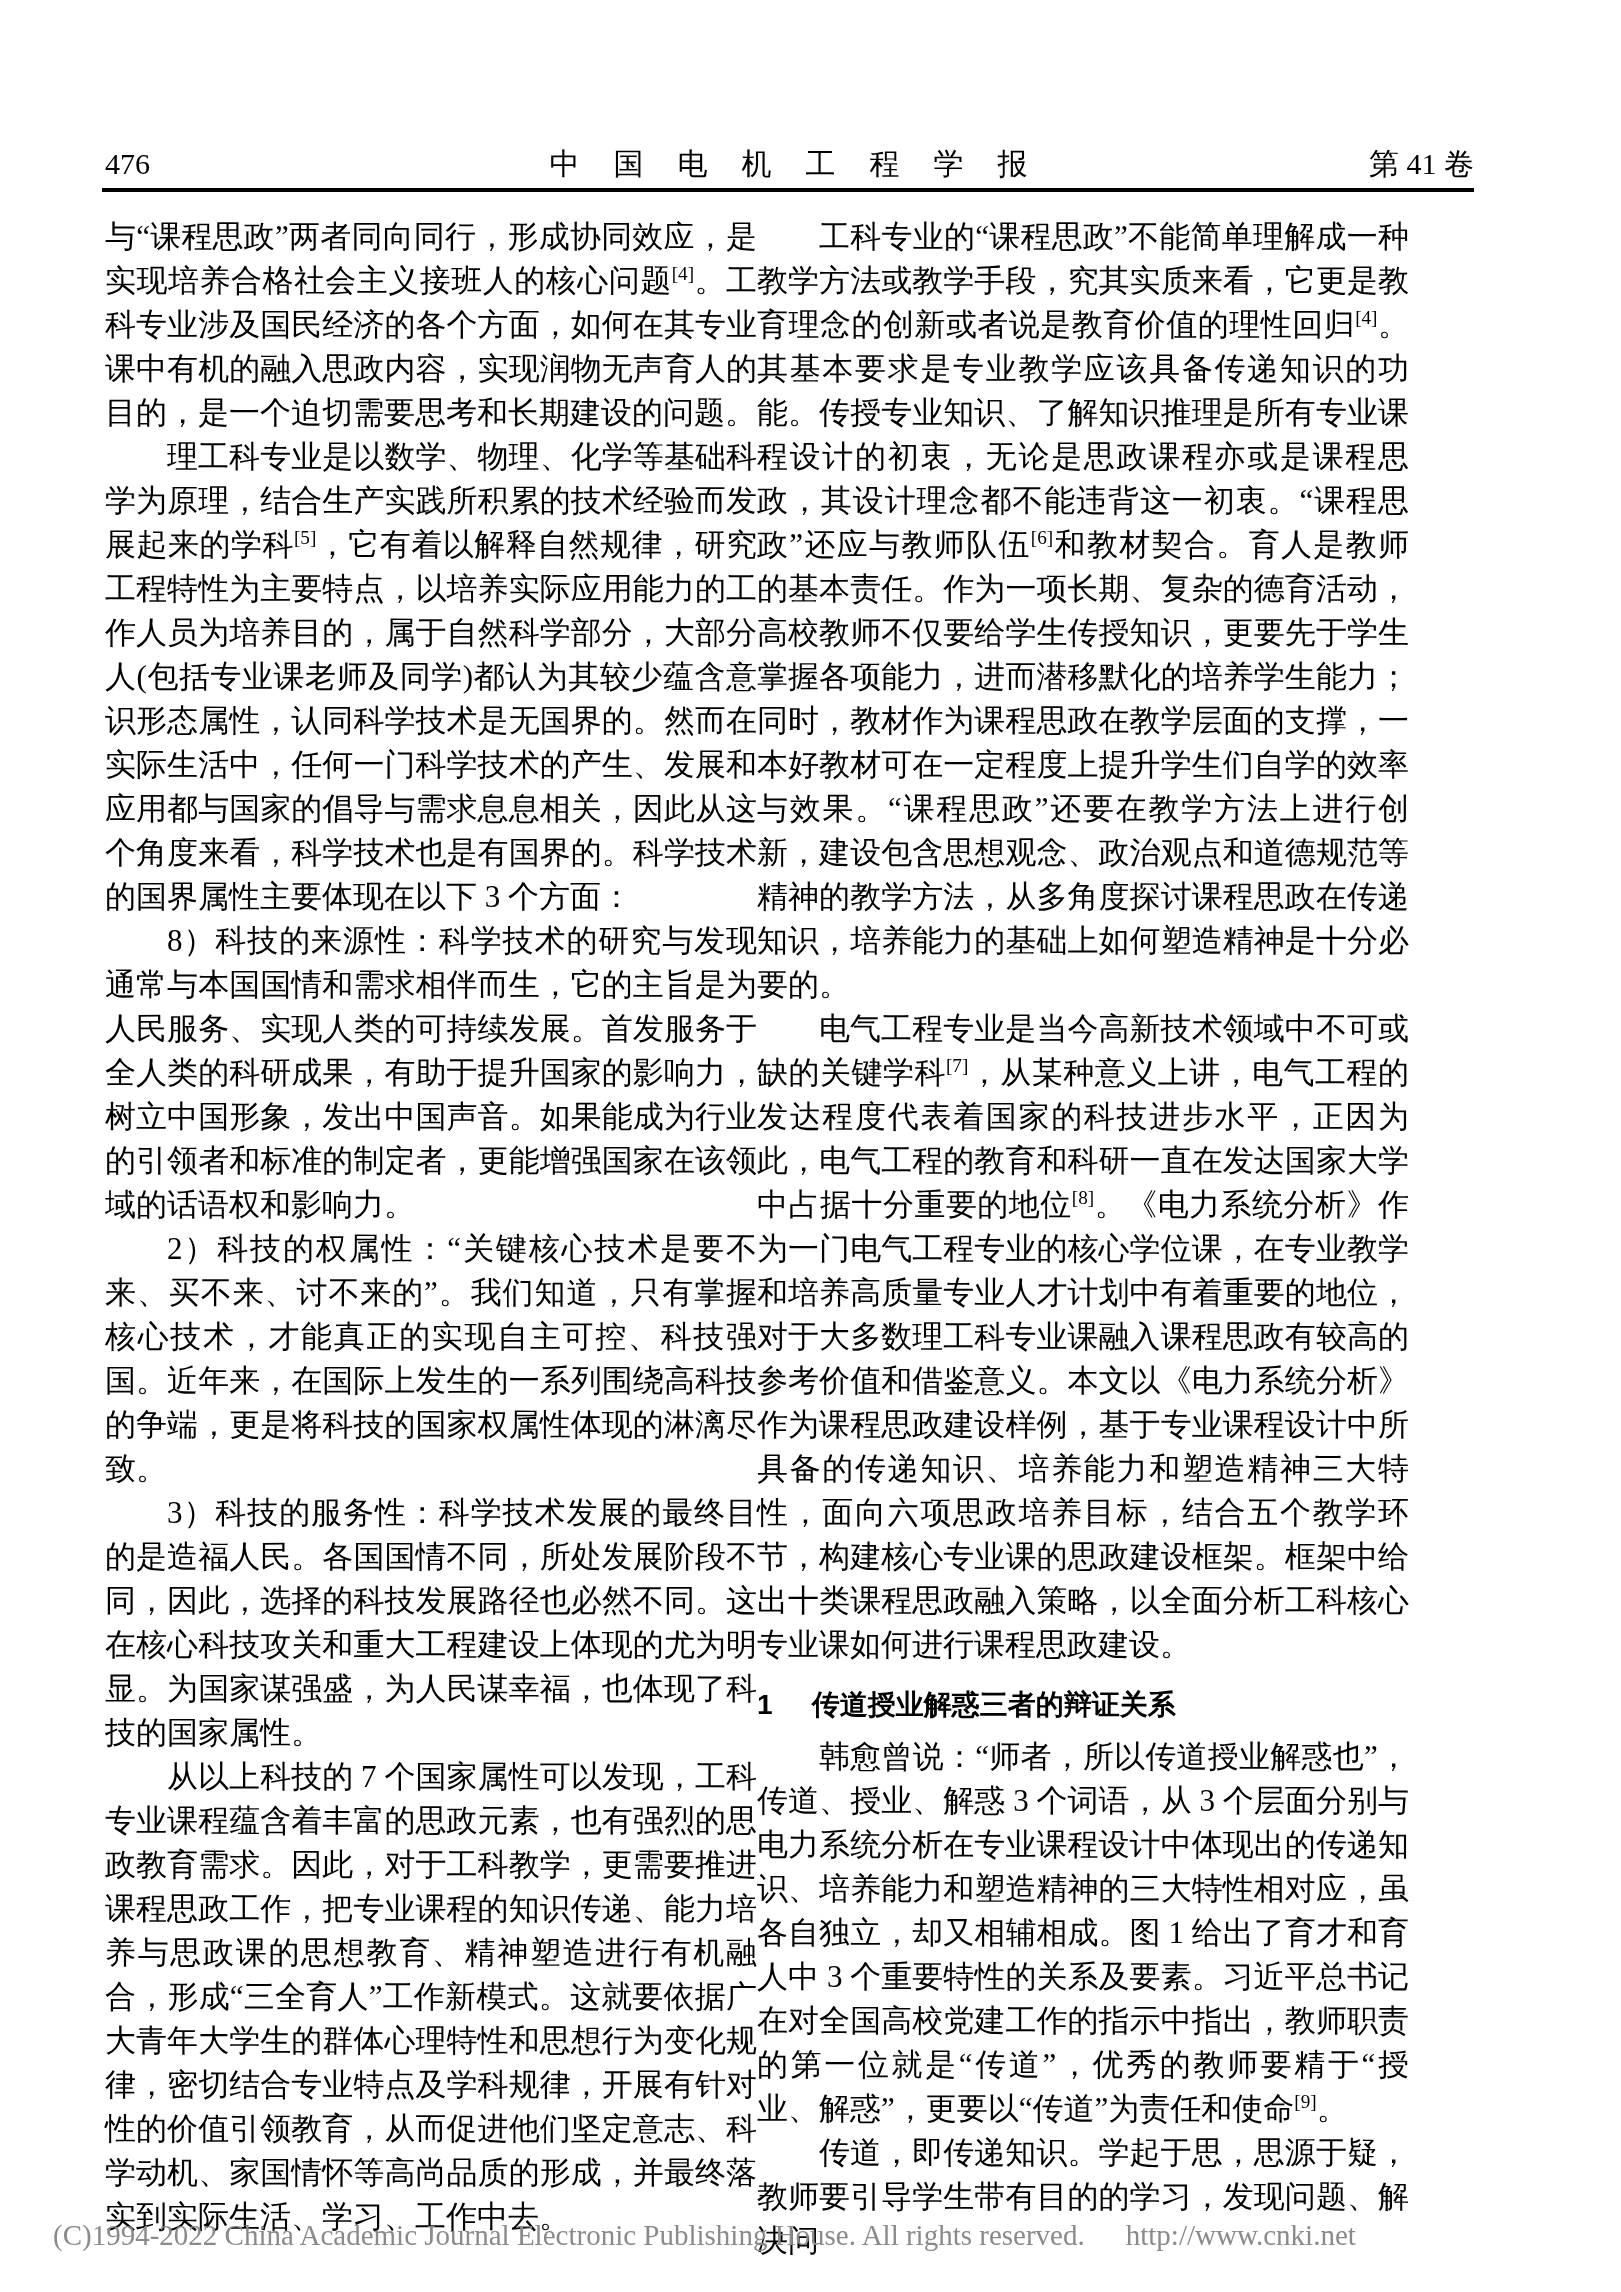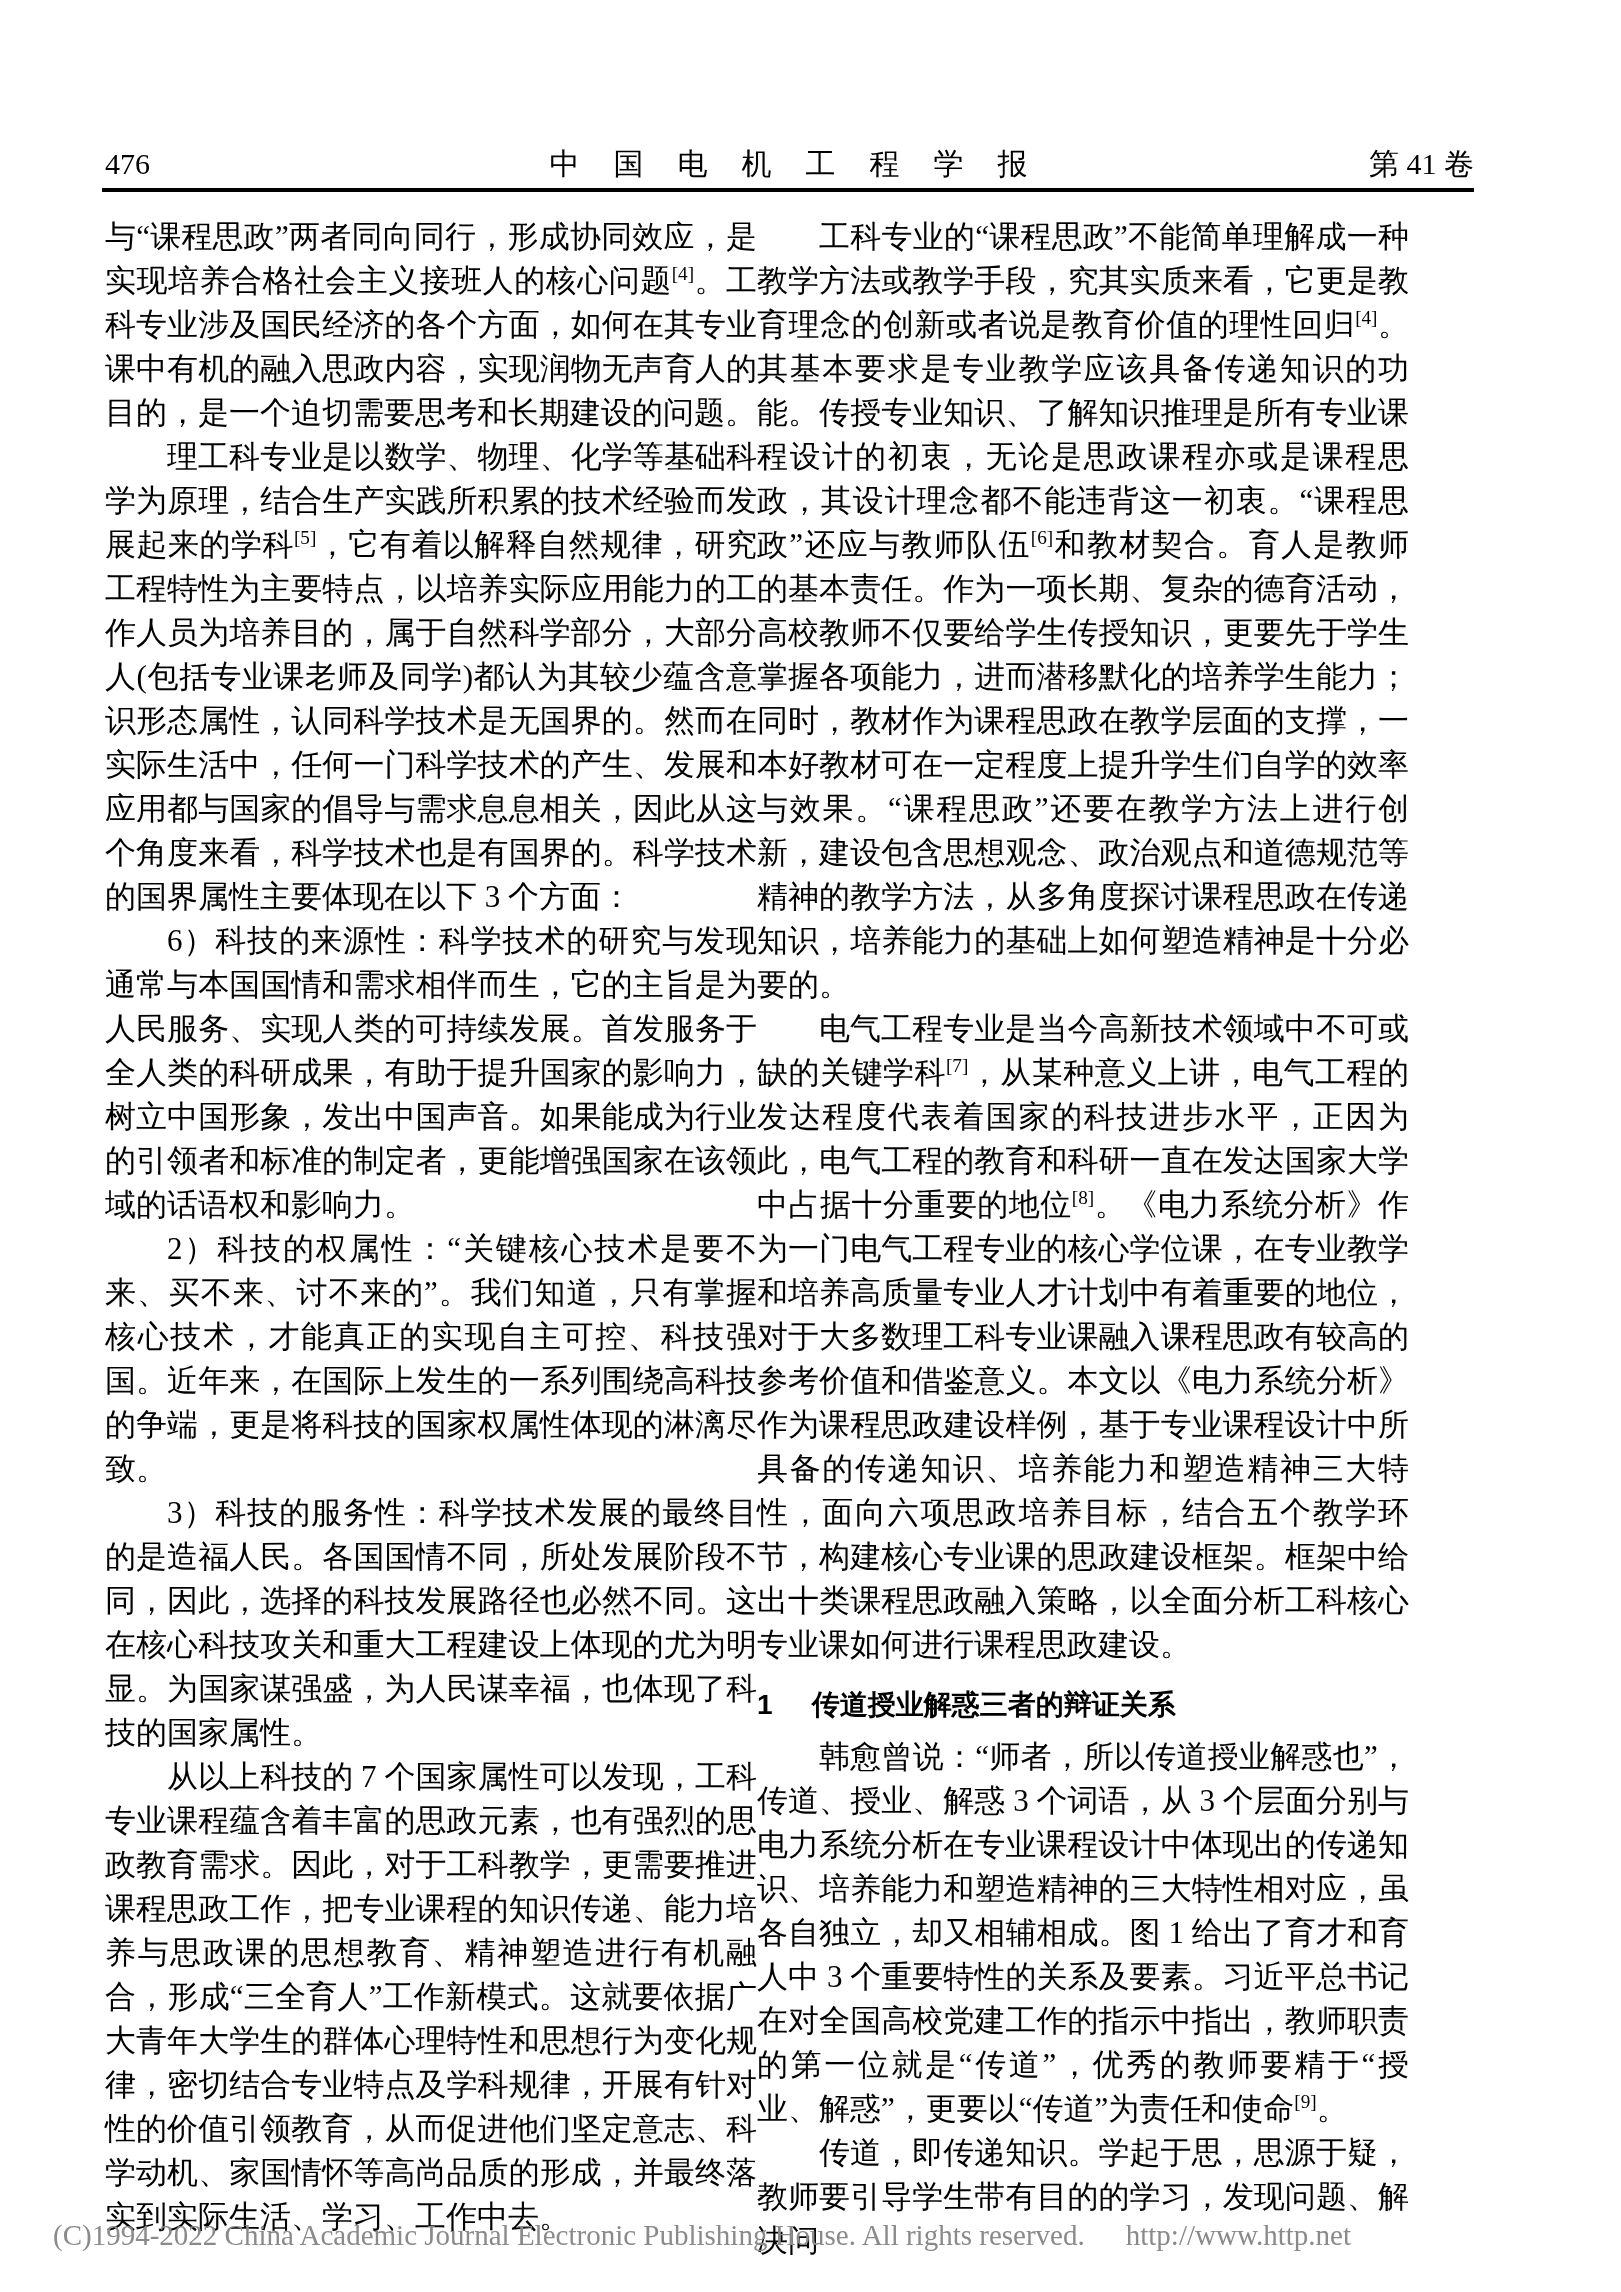--- a/index.html
+++ b/index.html
@@ -92,32 +92,32 @@
     <span class="journal">中　国　电　机　工　程　学　报</span>
     <span class="volume">第 41 卷</span>
   </div>
 
   <div class="rule"></div>
 
   <div class="columns">
     <div class="col">
         <p class="para">与“课程思政”两者同向同行，形成协同效应，是实现培养合格社会主义接班人的核心问题<sup class="cite">[4]</sup>。工科专业涉及国民经济的各个方面，如何在其专业课中有机的融入思政内容，实现润物无声育人的目的，是一个迫切需要思考和长期建设的问题。</p>
         <p class="para indent">理工科专业是以数学、物理、化学等基础科学为原理，结合生产实践所积累的技术经验而发展起来的学科<sup class="cite">[5]</sup>，它有着以解释自然规律，研究工程特性为主要特点，以培养实际应用能力的工作人员为培养目的，属于自然科学部分，大部分人(包括专业课老师及同学)都认为其较少蕴含意识形态属性，认同科学技术是无国界的。然而在实际生活中，任何一门科学技术的产生、发展和应用都与国家的倡导与需求息息相关，因此从这个角度来看，科学技术也是有国界的。科学技术的国界属性主要体现在以下 3 个方面：</p>
-        <p class="para indent">6）科技的来源性：科学技术的研究与发现通常与本国国情和需求相伴而生，它的主旨是为人民服务、实现人类的可持续发展。首发服务于全人类的科研成果，有助于提升国家的影响力，树立中国形象，发出中国声音。如果能成为行业的引领者和标准的制定者，更能增强国家在该领域的话语权和影响力。</p>
+        <p class="para indent">8）科技的来源性：科学技术的研究与发现通常与本国国情和需求相伴而生，它的主旨是为人民服务、实现人类的可持续发展。首发服务于全人类的科研成果，有助于提升国家的影响力，树立中国形象，发出中国声音。如果能成为行业的引领者和标准的制定者，更能增强国家在该领域的话语权和影响力。</p>
         <p class="para indent">2）科技的权属性：“关键核心技术是要不来、买不来、讨不来的”。我们知道，只有掌握核心技术，才能真正的实现自主可控、科技强国。近年来，在国际上发生的一系列围绕高科技的争端，更是将科技的国家权属性体现的淋漓尽致。</p>
         <p class="para indent">3）科技的服务性：科学技术发展的最终目的是造福人民。各国国情不同，所处发展阶段不同，因此，选择的科技发展路径也必然不同。这在核心科技攻关和重大工程建设上体现的尤为明显。为国家谋强盛，为人民谋幸福，也体现了科技的国家属性。</p>
         <p class="para indent">从以上科技的 7 个国家属性可以发现，工科专业课程蕴含着丰富的思政元素，也有强烈的思政教育需求。因此，对于工科教学，更需要推进课程思政工作，把专业课程的知识传递、能力培养与思政课的思想教育、精神塑造进行有机融合，形成“三全育人”工作新模式。这就要依据广大青年大学生的群体心理特性和思想行为变化规律，密切结合专业特点及学科规律，开展有针对性的价值引领教育，从而促进他们坚定意志、科学动机、家国情怀等高尚品质的形成，并最终落实到实际生活、学习、工作中去。</p>
       </div>
     <div class="col">
         <p class="para indent">工科专业的“课程思政”不能简单理解成一种教学方法或教学手段，究其实质来看，它更是教育理念的创新或者说是教育价值的理性回归<sup class="cite">[4]</sup>。其基本要求是专业教学应该具备传递知识的功能。传授专业知识、了解知识推理是所有专业课程设计的初衷，无论是思政课程亦或是课程思政，其设计理念都不能违背这一初衷。“课程思政”还应与教师队伍<sup class="cite">[6]</sup>和教材契合。育人是教师的基本责任。作为一项长期、复杂的德育活动，高校教师不仅要给学生传授知识，更要先于学生掌握各项能力，进而潜移默化的培养学生能力；同时，教材作为课程思政在教学层面的支撑，一本好教材可在一定程度上提升学生们自学的效率与效果。“课程思政”还要在教学方法上进行创新，建设包含思想观念、政治观点和道德规范等精神的教学方法，从多角度探讨课程思政在传递知识，培养能力的基础上如何塑造精神是十分必要的。</p>
         <p class="para indent">电气工程专业是当今高新技术领域中不可或缺的关键学科<sup class="cite">[7]</sup>，从某种意义上讲，电气工程的发达程度代表着国家的科技进步水平，正因为此，电气工程的教育和科研一直在发达国家大学中占据十分重要的地位<sup class="cite">[8]</sup>。《电力系统分析》作为一门电气工程专业的核心学位课，在专业教学和培养高质量专业人才计划中有着重要的地位，对于大多数理工科专业课融入课程思政有较高的参考价值和借鉴意义。本文以《电力系统分析》作为课程思政建设样例，基于专业课程设计中所具备的传递知识、培养能力和塑造精神三大特性，面向六项思政培养目标，结合五个教学环节，构建核心专业课的思政建设框架。框架中给出十类课程思政融入策略，以全面分析工科核心专业课如何进行课程思政建设。</p>
         <h2 class="section-heading"><span class="h-num">1</span><span>传道授业解惑三者的辩证关系</span></h2>
         <p class="para indent">韩愈曾说：“师者，所以传道授业解惑也”，传道、授业、解惑 3 个词语，从 3 个层面分别与电力系统分析在专业课程设计中体现出的传递知识、培养能力和塑造精神的三大特性相对应，虽各自独立，却又相辅相成。图 1 给出了育才和育人中 3 个重要特性的关系及要素。习近平总书记在对全国高校党建工作的指示中指出，教师职责的第一位就是“传道”，优秀的教师要精于“授业、解惑”，更要以“传道”为责任和使命<sup class="cite">[9]</sup>。</p>
         <p class="para indent">传道，即传递知识。学起于思，思源于疑，教师要引导学生带有目的的学习，发现问题、解决问</p>
       </div>
   </div>
 
   <div class="footer">
-    <span>(C)1994-2022 China Academic Journal Electronic Publishing House. All rights reserved.</span><a class="footer-url" href="#">http://www.http.net</a>
+    <span>(C)1994-2022 China Academic Journal Electronic Publishing House. All rights reserved.</span><a class="footer-url" href="#">http://www.cnki.net</a>
   </div>
 
 </div>
 
 
 </body></html>

